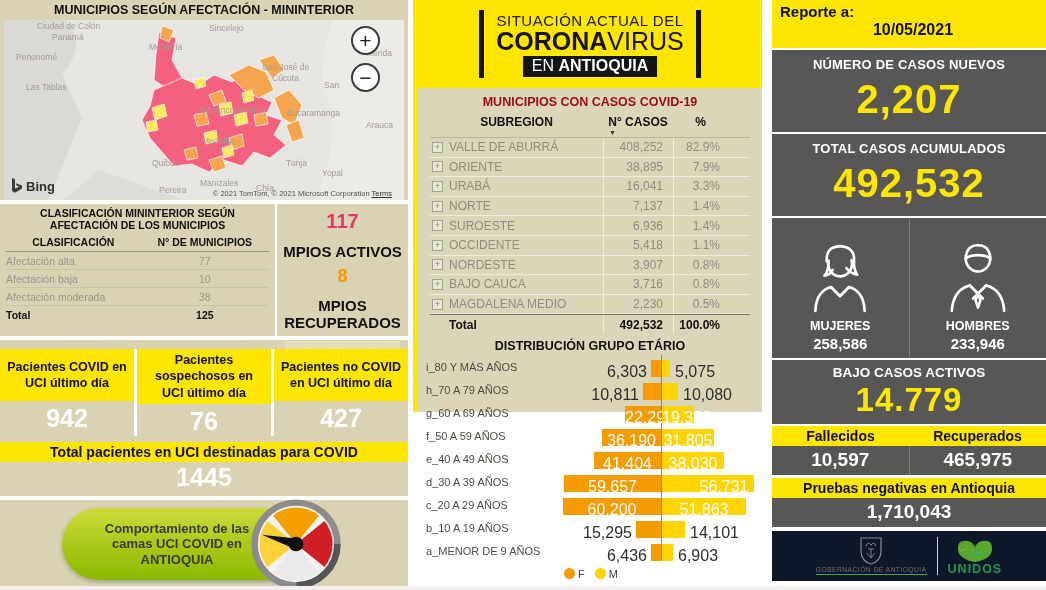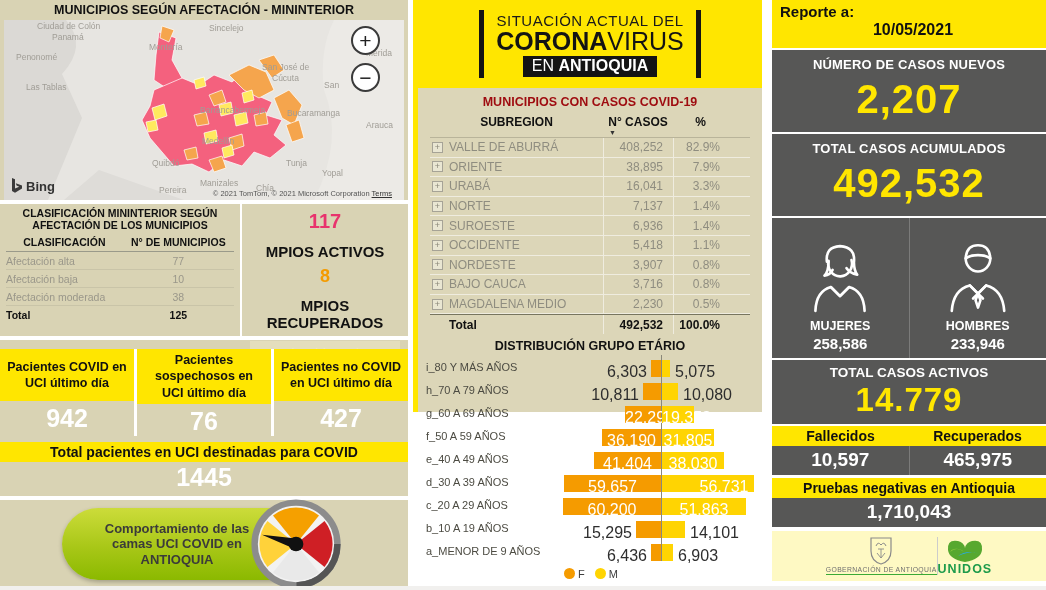--- a/index.html
+++ b/index.html
@@ -26,21 +26,21 @@
   .map-attr { position: absolute; right: 12px; bottom: 2px; font-size: 7.5px; color: #555; }
   .map-attr u { color: #333; cursor: pointer; }
   .legend-row { height: 20px; display: flex; align-items: center; justify-content: center; gap: 6px;
     font-size: 10.5px; }
   .legend-title { color: #8a8a8a; }
   .legend-item { display: flex; align-items: center; gap: 3px; color: #3f3f3f; }
   .dot { width: 9px; height: 9px; border-radius: 50%; display: inline-block; }
   .gap { height: 4px; background: #fff; }
 
   .classif { display: flex; height: 132px; }
-  .ctable { width: 242px; padding: 3px 6px 0 6px; border-right: 2px solid #fff; }
+  .ctable { width: 277px; padding: 3px 6px 0 6px; border-right: 2px solid #fff; }
   .ctable-title { font-size: 10.5px; font-weight: 700; text-align: center; color: #111; line-height: 1.15; }
   .ctable table { width: 100%; border-collapse: collapse; margin-top: 3px; }
   .ctable th { font-size: 10.5px; font-weight: 700; color: #111; padding: 2px 0 3px; border-bottom: 1px solid #9a9a8a; }
   .ctable td { font-size: 10.5px; color: #9a978a; padding: 2.5px 0; border-bottom: 1px solid #c9c4a8; }
   .ctable td.num, .ctable th.num { text-align: center; }
   .ctable tr.total td { color: #111; font-weight: 700; border-top: 1px solid #8a8a7a; border-bottom: none; }
   .cstats { flex: 1; text-align: center; padding-top: 6px; }
   .stat-pink { font-size: 20px; font-weight: 800; }
   .stat-orange { font-size: 18px; font-weight: 800; margin-top: 6px; }
   .stat-label { font-size: 15px; font-weight: 700; color: #111; margin-top: 10px; }
@@ -124,21 +124,21 @@
   .active-box { height: 64px; margin-bottom: 2px; text-align: center; }
   .active-box .sb-label { font-size: 13.5px; font-weight: 700; padding-top: 5px; }
   .active-box .sb-value { font-size: 33px; font-weight: 800; color: var(--yellow); margin-top: 1px; letter-spacing: 1px; }
   .split-bar { display: flex; background: var(--yellow); }
   .split-bar div { flex: 1; text-align: center; font-size: 14px; font-weight: 700; color: #111; padding: 2px 0; }
   .split-vals { display: flex; background: var(--dark); margin-bottom: 3px; }
   .split-vals div { flex: 1; text-align: center; font-size: 19px; font-weight: 800; color: #fff; padding: 3px 0 4px; }
   .split-vals div + div { border-left: 1px solid #7b7b7a; }
   .neg-bar { background: var(--yellow); text-align: center; font-size: 14px; font-weight: 700; color: #111; padding: 2px 0; }
   .neg-val { background: var(--dark); text-align: center; font-size: 19px; font-weight: 800; color: #fff; padding: 3px 0 4px; margin-bottom: 4px; }
-  .logos { height: 50px; background: #fef9c3; display: flex; align-items: center; justify-content: center; }
+  .logos { height: 50px; background: #0f172a; display: flex; align-items: center; justify-content: center; gap: 10px; }
   .gob { display: flex; flex-direction: column; align-items: center; }
   .gob-label { font-size: 6.8px; color: #6e6e6e; letter-spacing: .4px; border-bottom: 1.5px solid #3aa935; padding-bottom: 1px; margin-top: 1px; }
   .logo-div { width: 1px; height: 38px; background: #cccccc; }
   .unidos { display: flex; flex-direction: column; align-items: center; }
   .unidos-label { font-size: 12.5px; font-weight: 800; color: #1d9b4b; letter-spacing: 1px; margin-top: -1px; }
   .bottom-strip { position: absolute; left: 0; top: 586px; width: 1046px; height: 4px; background: #f1f0ee; }
 </style>
 </head>
 <body>
 
@@ -493,21 +493,21 @@
         <path d="M18,90 Q20,64 40,59 L50,69 L60,59 Q80,64 82,90"></path>
         <path d="M40,59 L50,69 L44,75 M60,59 L50,69 L56,75"></path>
         <path d="M50,69 L47,77 L50,86 L53,77 Z"></path>
       </svg>
       <div class="g-label">HOMBRES</div>
       <div class="g-value">233,946</div>
     </div>
   </div>
 
   <div class="rbox active-box">
-    <div class="sb-label">TOTAL CASOS ACTIVOS</div>
+    <div class="sb-label">BAJO CASOS ACTIVOS</div>
     <div class="sb-value">14.779</div>
   </div>
 
   <div class="split-bar">
     <div>Fallecidos</div>
     <div>Recuperados</div>
   </div>
   <div class="split-vals">
     <div>10,597</div>
     <div>465,975</div>

